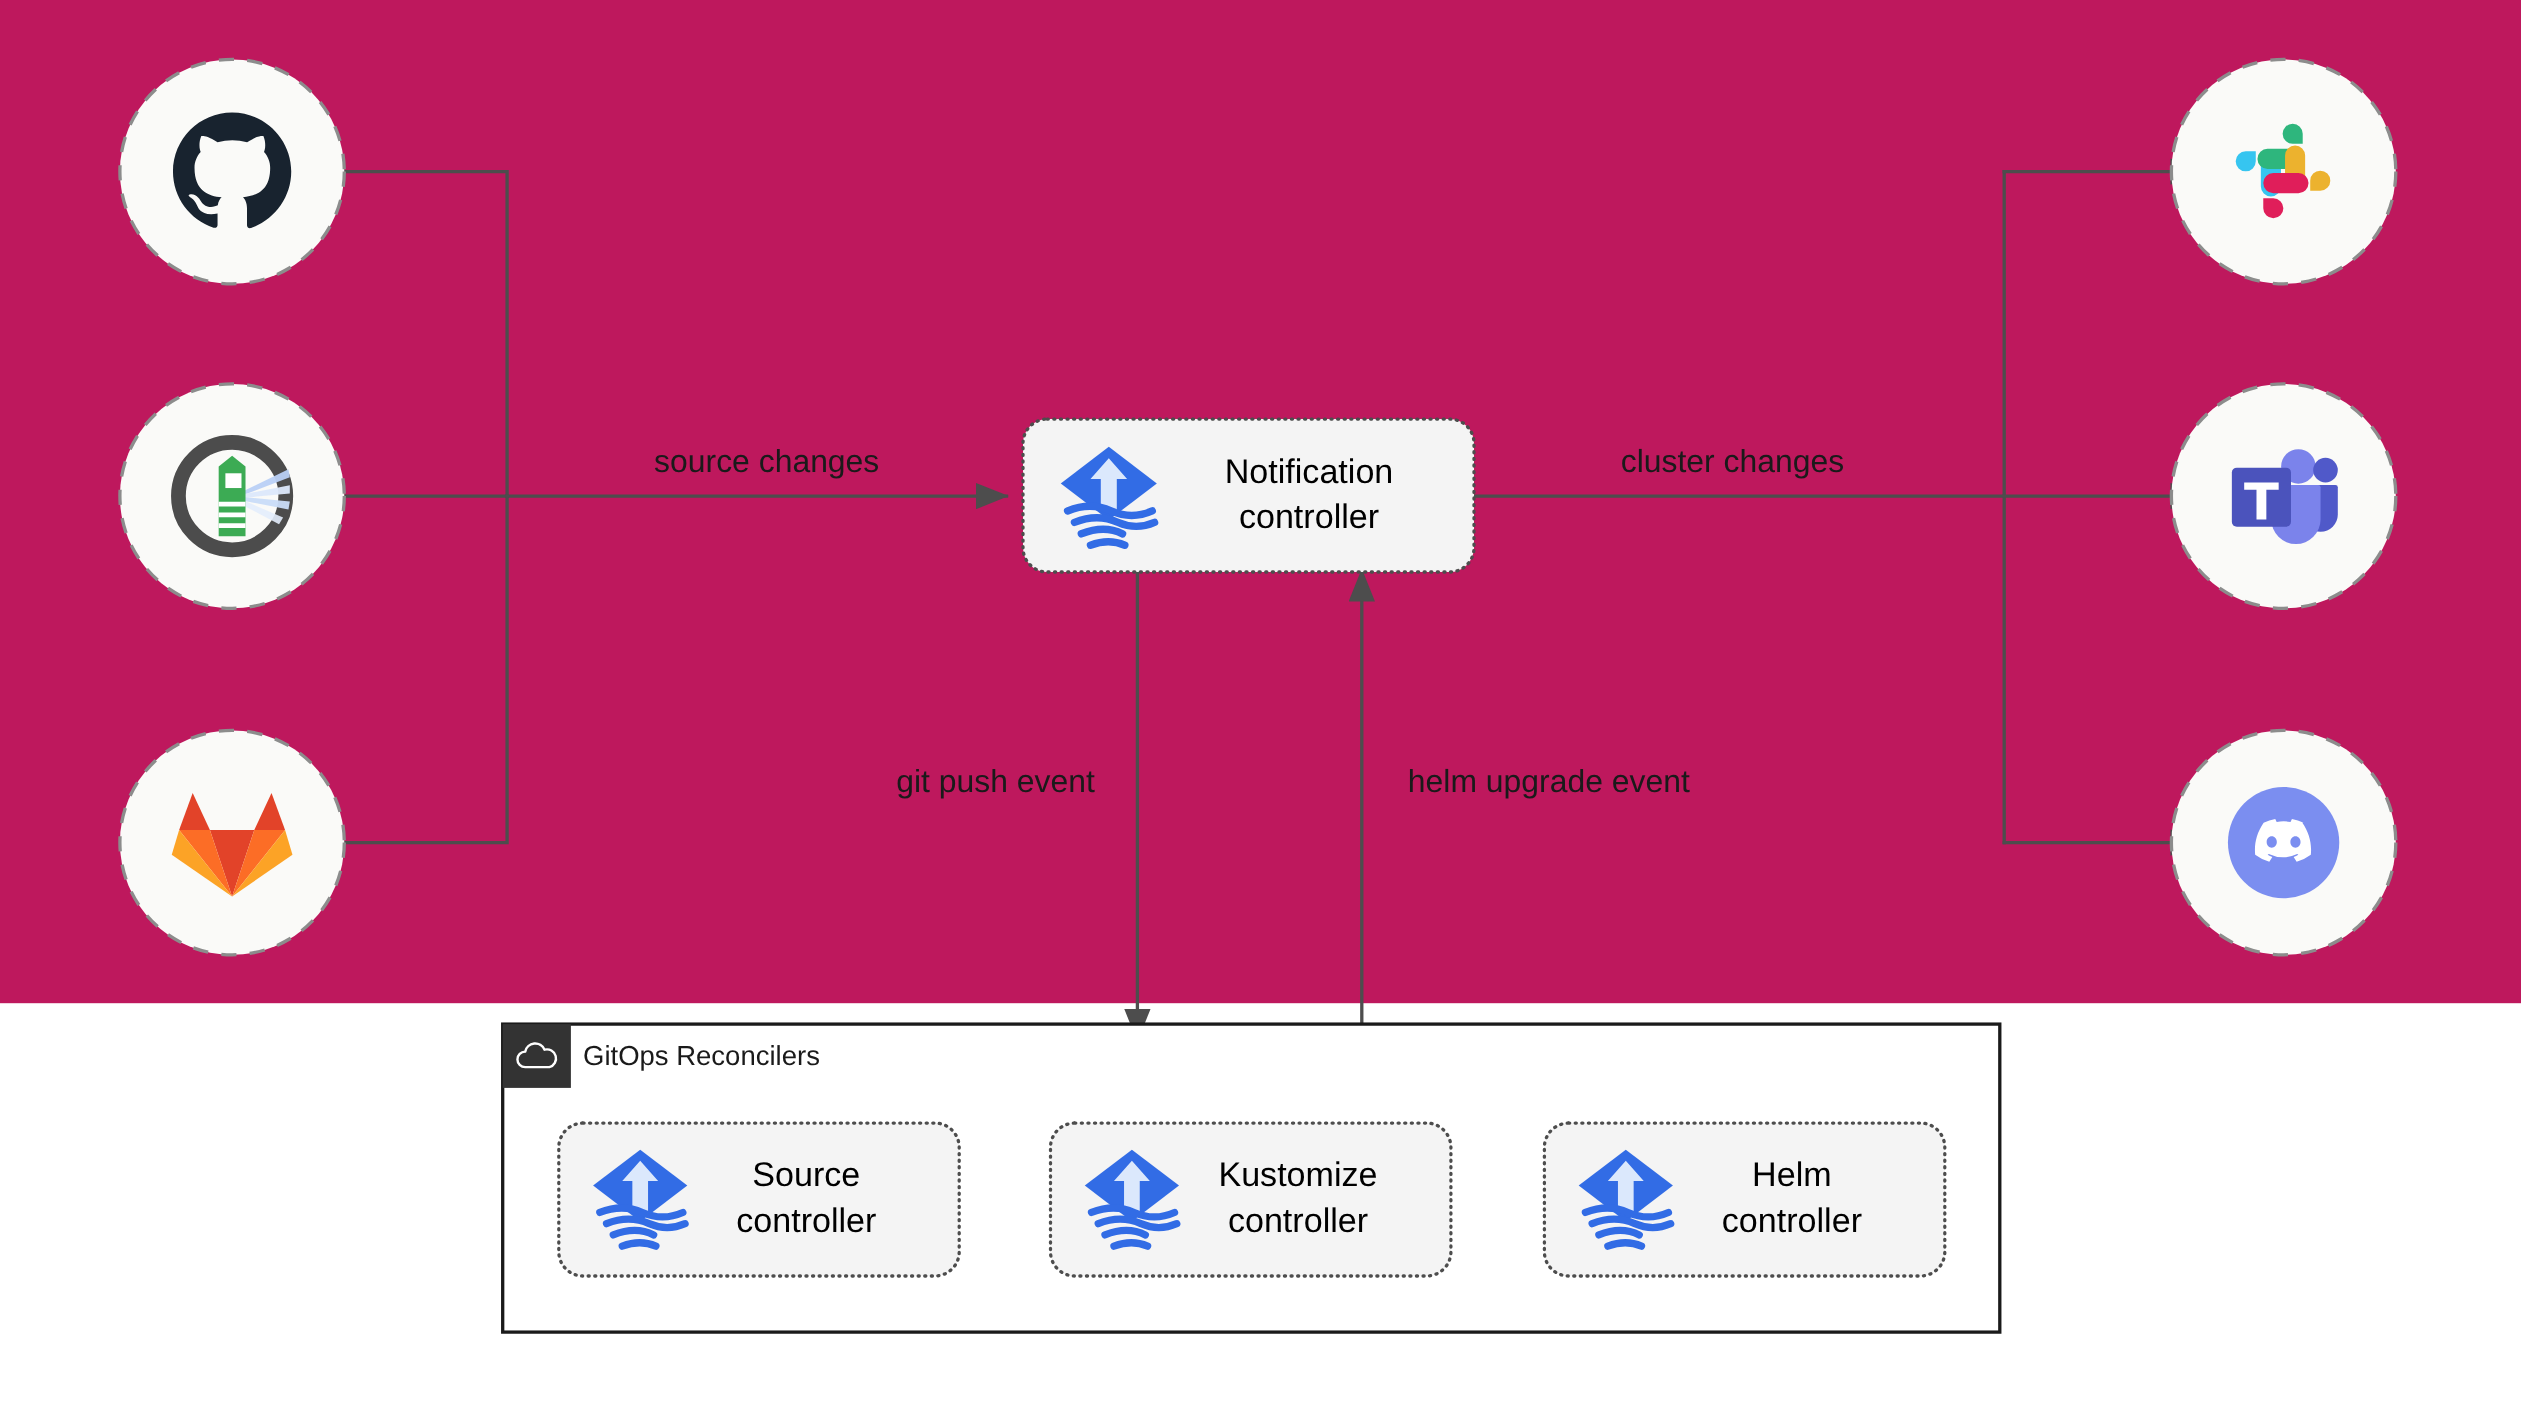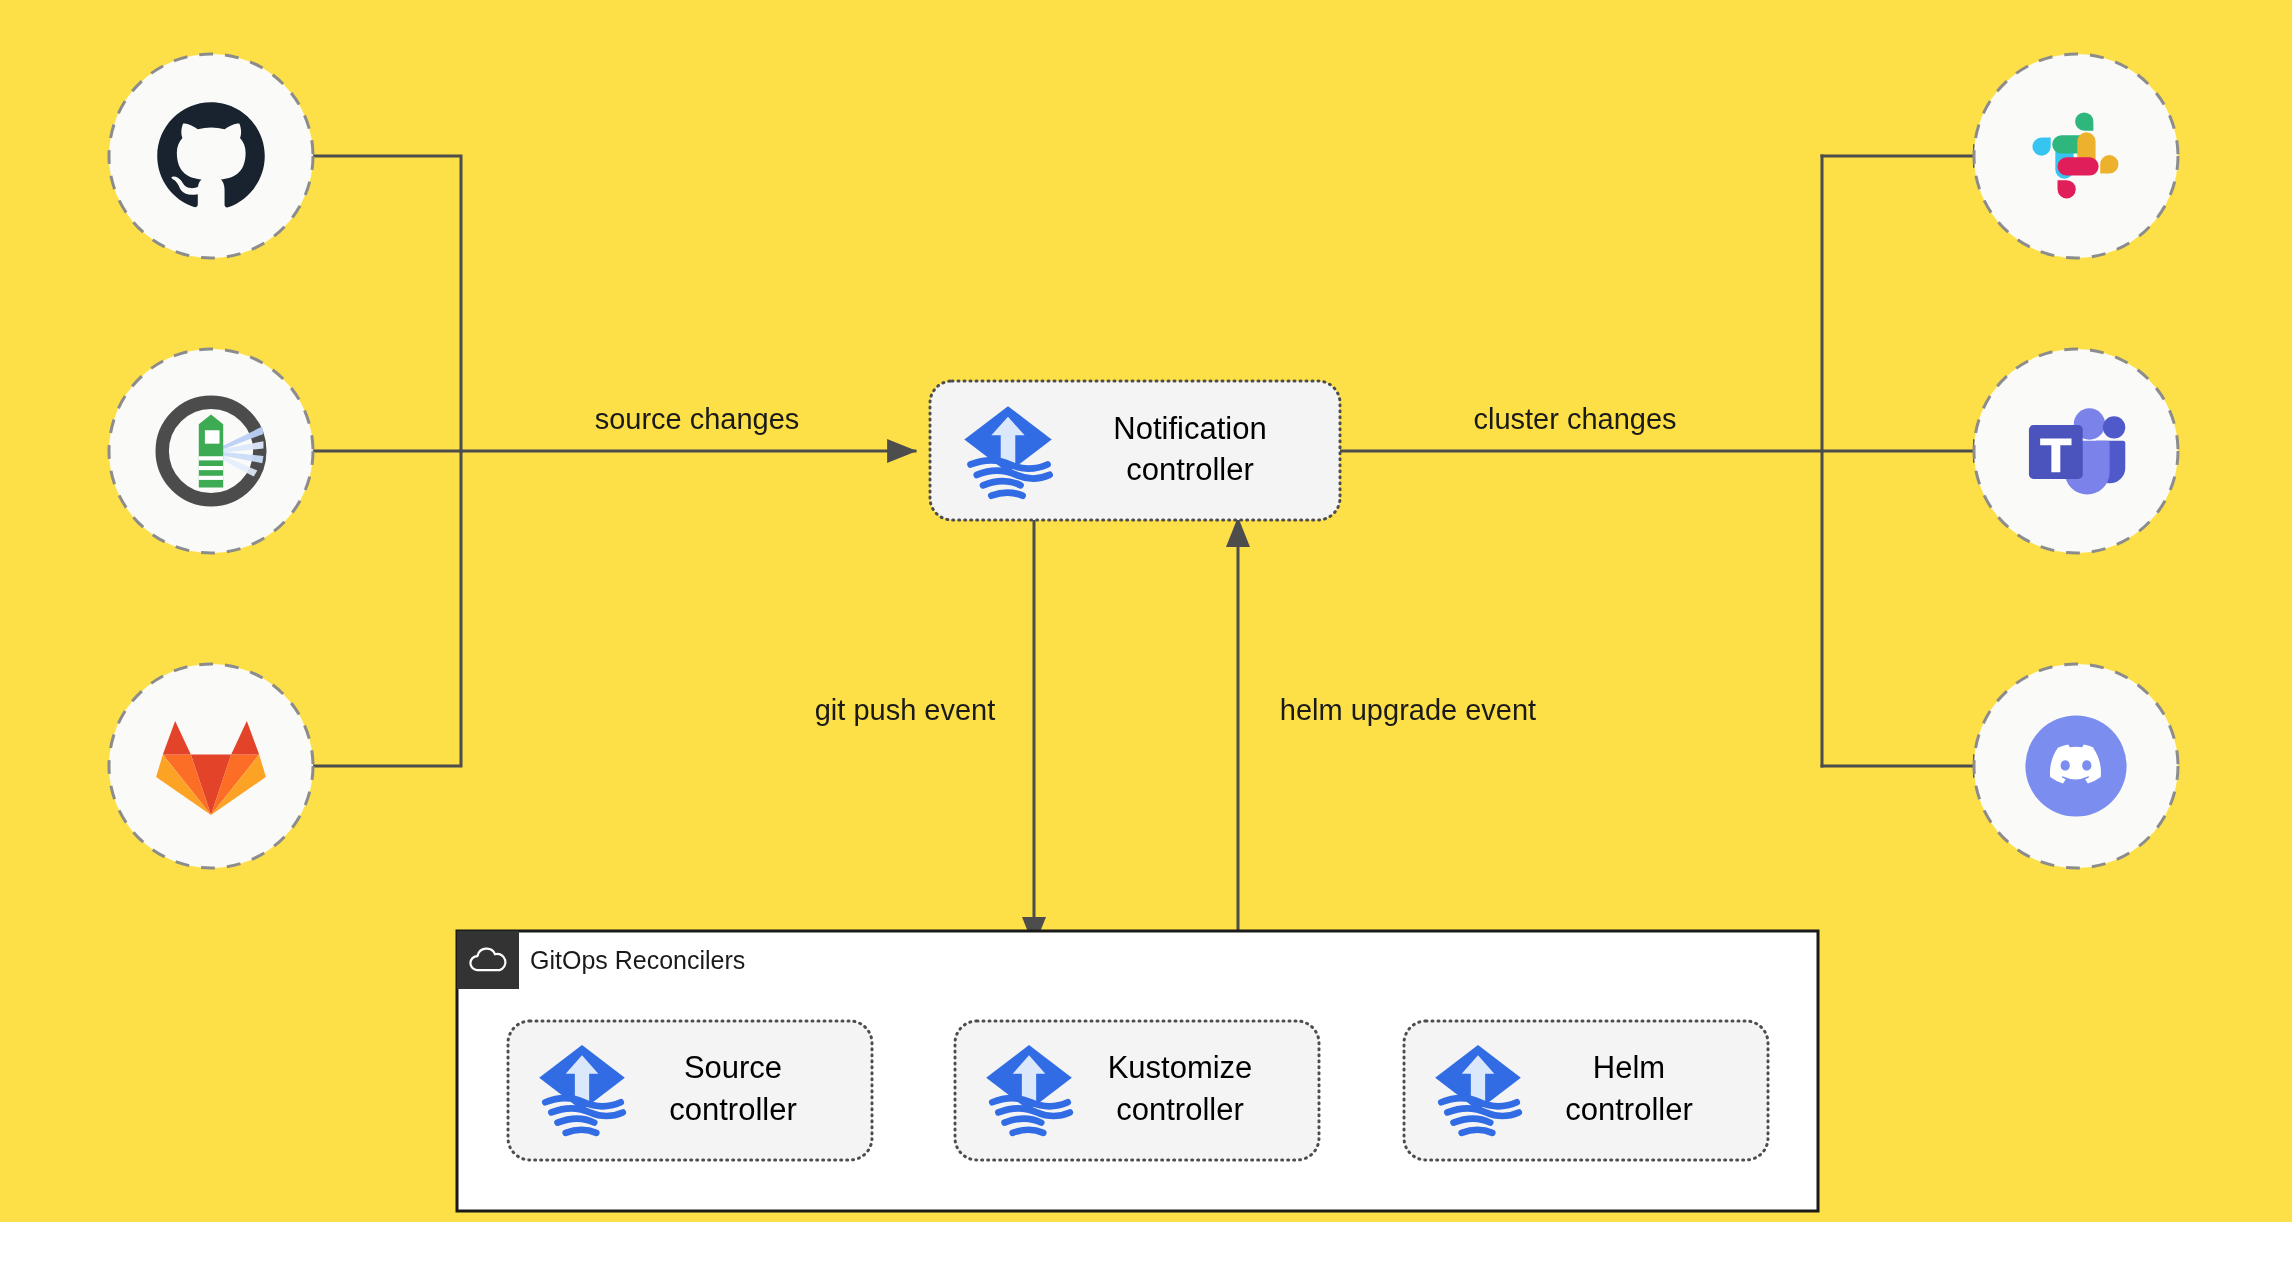--- a/index.html
+++ b/index.html
@@ -9,22 +9,22 @@
   }
   body {
     width: 2292px;
     height: 1284px;
     font-family: "Liberation Sans", sans-serif;
     overflow: hidden;
   }
   #diagram-root {
     position: relative;
     width: 2292px;
-    height: 1222px;
-    background: #fde047;
+    height: 912px;
+    background: #be185d;
   }
   svg.canvas {
     position: absolute;
     top: 0;
     left: 0;
     width: 2292px;
     height: 1284px;
   }
   .edge-line {
     fill: none;

